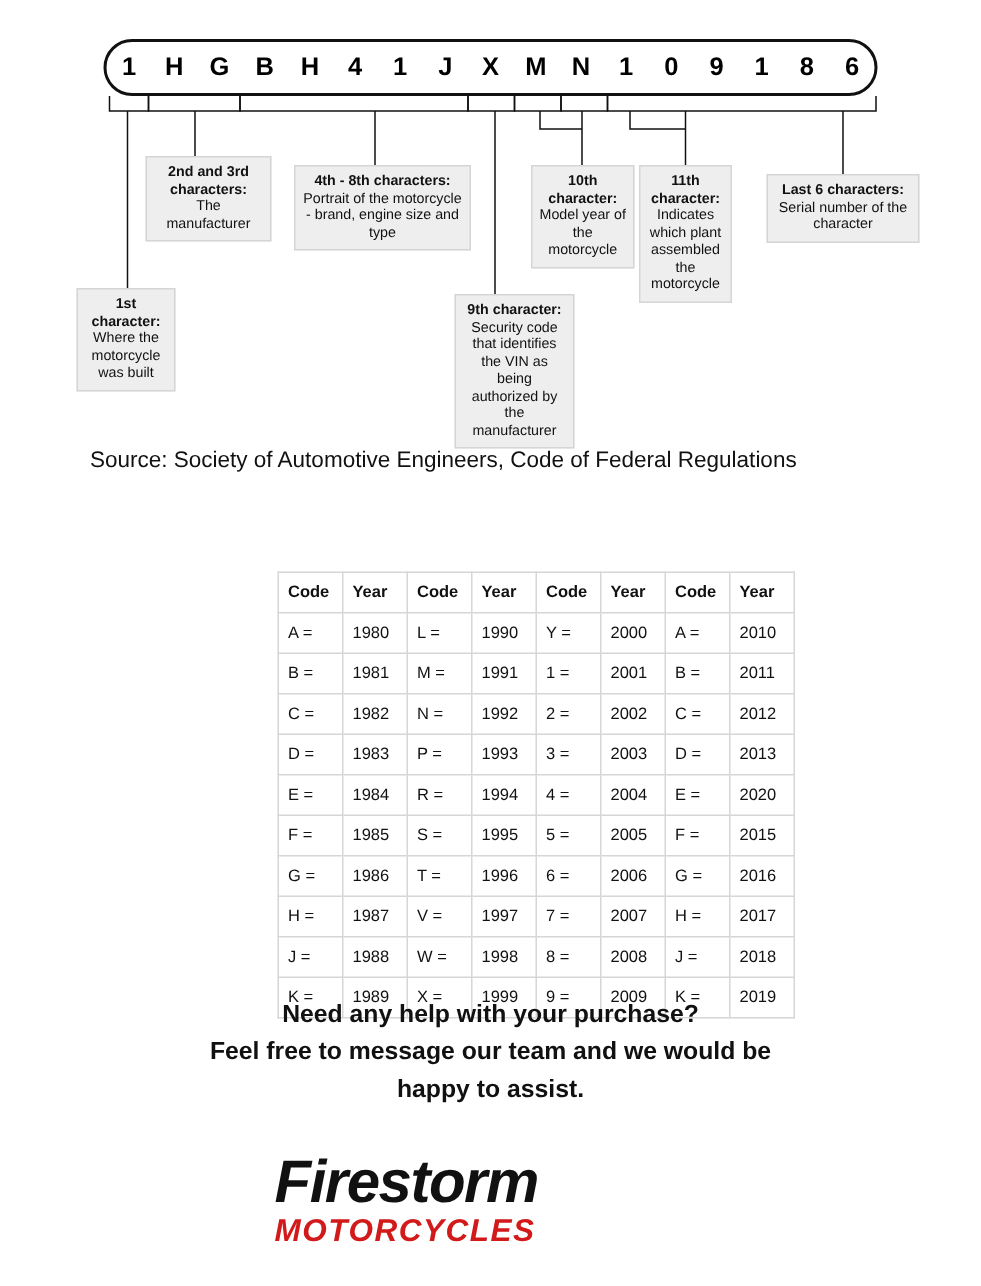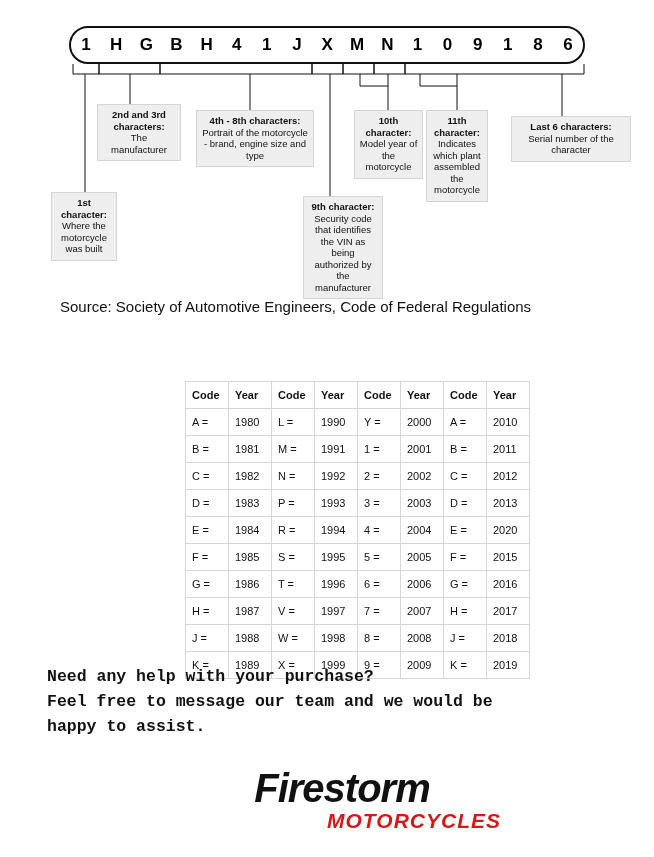--- a/index.html
+++ b/index.html
@@ -76,21 +76,21 @@
   .callout .cbody {
     display: block;
   }
 
   #callout-1 { left: 51px;  top: 192px; width: 66px; }
   #callout-2 { left: 97px;  top: 104px; width: 84px; }
   #callout-3 { left: 196px; top: 110px; width: 118px; }
   #callout-4 { left: 303px; top: 196px; width: 80px; }
   #callout-5 { left: 354px; top: 110px; width: 69px; }
   #callout-6 { left: 426px; top: 110px; width: 62px; }
-  #callout-7 { left: 511px; top: 116px; width: 120px; }
+  #callout-7 { left: 511px; top: 116px; width: 102px; }
 
   
   #source-note {
     position: absolute;
     left: 60px;
     top: 298px;
     font-size: 15px;
     color: #111;
   }
 
@@ -122,55 +122,54 @@
   }
   table.year-table td.code { width: 30px; }
   table.year-table td.year { width: 30px; }
 
   
   #help-text {
     position: absolute;
     left: 47px;
     top: 664px;
     width: 560px;
+    text-align: center;
     font-size: 16.5px;
     font-weight: bold;
     line-height: 25px;
     color: #111;
-    font-family: Liberation Mono, monospace;
   }
 
   
   #logo {
     position: absolute;
     left: 183px;
     top: 765px;
     width: 318px;
     height: 80px;
   }
   #logo-text1 {
     position: absolute;
     left: 0;
     top: 0;
     width: 318px;
-    text-align: center;
     font-family: "Liberation Sans", sans-serif;
     font-size: 40px;
     font-weight: bold;
     font-style: italic;
     letter-spacing: -1px;
     color: #111;
     line-height: 46px;
   }
   #logo-text2 {
     position: absolute;
     left: 0;
     top: 44px;
     width: 318px;
-    text-align: right;
+    text-align: left;
     font-family: "Liberation Sans", sans-serif;
     font-size: 21px;
     font-weight: bold;
     font-style: italic;
     letter-spacing: 1px;
     color: #d21a1a;
     line-height: 24px;
   }
 </style>
 </head>

